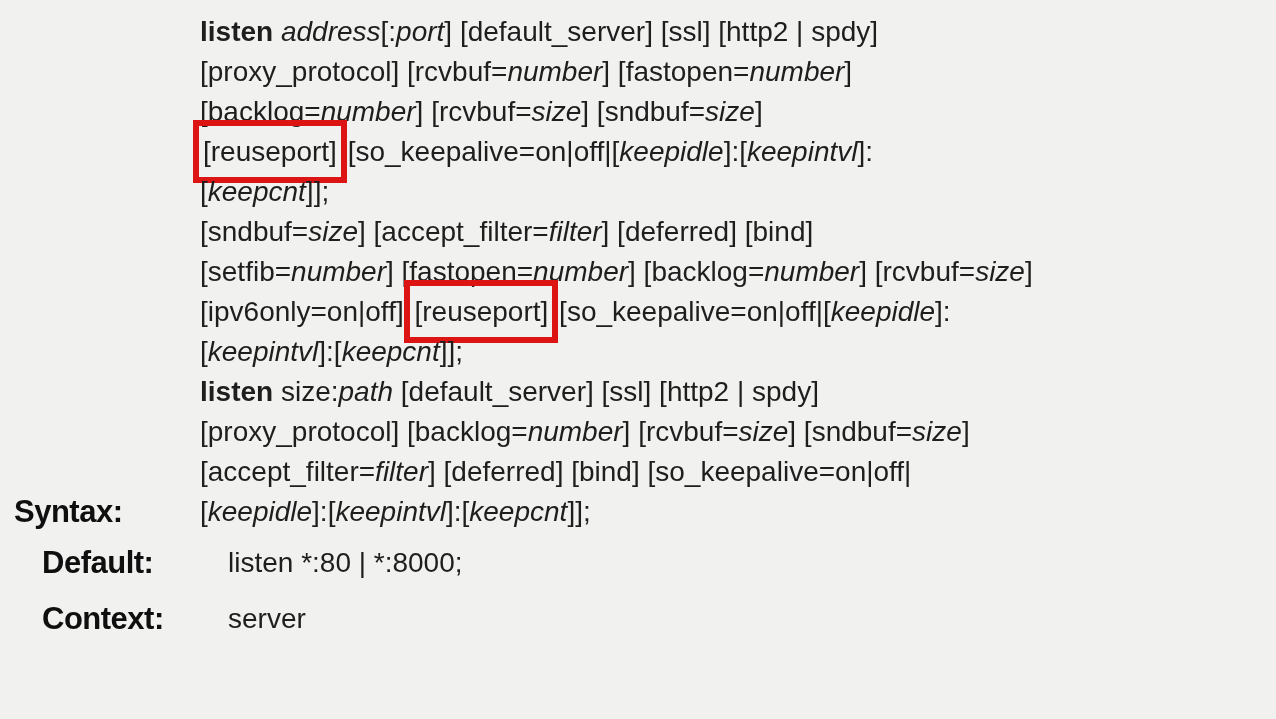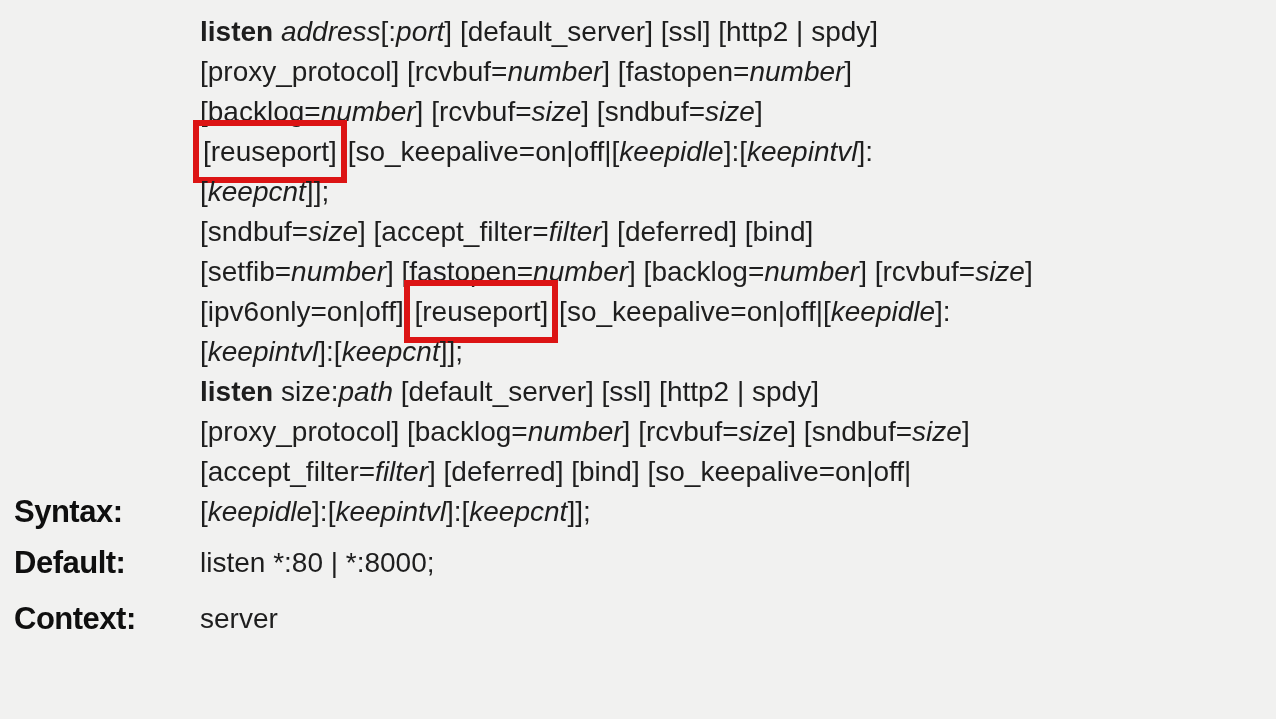--- a/index.html
+++ b/index.html
@@ -40,21 +40,21 @@
     white-space: pre;
   }
   .b { font-weight: bold; }
   .i { font-style: italic; }
   .hl {
     border: 6px solid #3b82f6;
     padding: 10px 4px;
     margin: 0 -7px;
   }
   .row.simple { margin-top: 6px; }
-  .row.simple .label { line-height: 50px; }
+  .row.simple .label { line-height: 50px; margin-left: 28px; }
   .row.simple .content { line-height: 50px; }
   .row.simple .code-line { height: 50px; }
 </style>
 </head>
 <body style="background: rgb(241, 241, 240);">
 
 <div class="doc">
 
   <div class="row">
     <div class="label">Syntax:</div>

